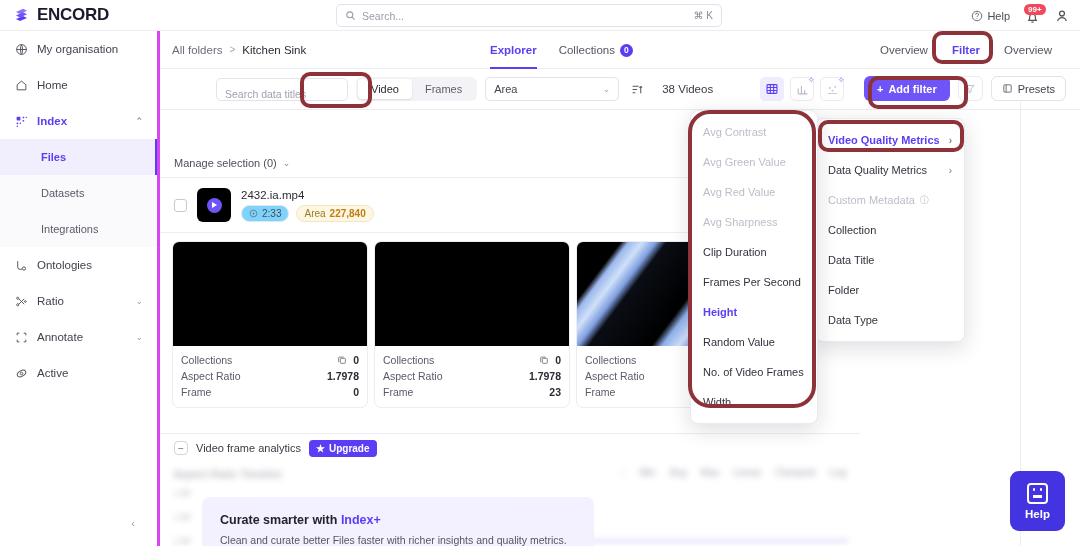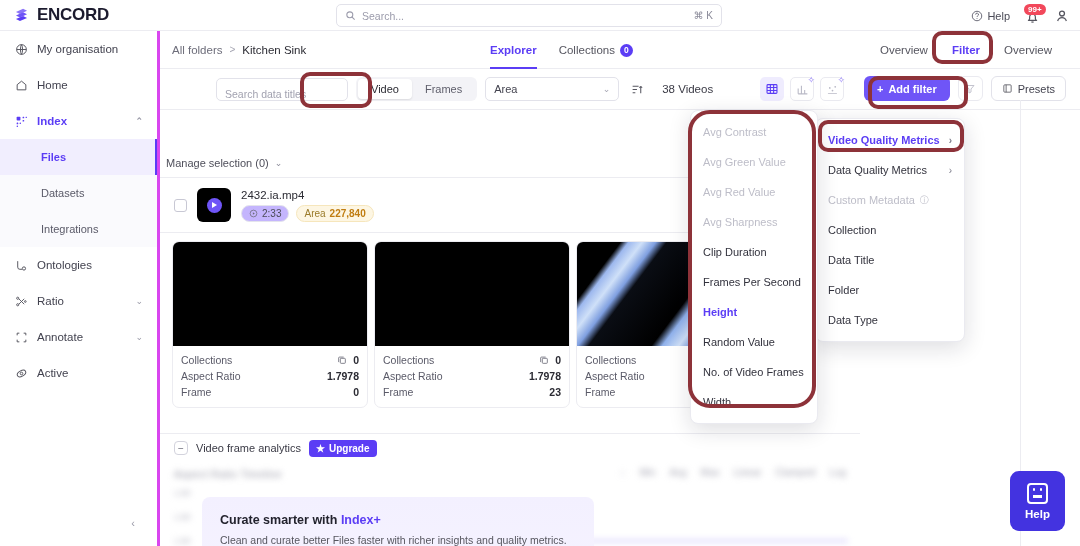--- a/index.html
+++ b/index.html
@@ -119,37 +119,37 @@
     border: none;
   }
   .icon-sq { width: 25px; height: 25px; border: 1px solid #eaeaf0; border-radius: 6px; display: flex; align-items: center; justify-content: center; color: #b6b6c2; }
   .presets-btn {
     height: 25px; border: 1px solid #e2e2ea; border-radius: 6px; display: flex; align-items: center;
     gap: 5px; padding: 0 10px; font-size: 11px; color: #43434f; background: #fff;
   }
 
   
   .content { position: absolute; left: 0; top: 118px; width: 700px; height: 397px; }
-  .manage-row { height: 28px; display: flex; align-items: center; padding-left: 6px; gap: 6px; }
+  .manage-row { height: 28px; display: flex; align-items: center; padding-left: 14px; gap: 6px; }
   .manage-txt { font-size: 11px; color: #4f4f5b; }
 
   .list-row {
     height: 56px; border-top: 1px solid #ececf1; border-bottom: 1px solid #ececf1;
     display: flex; align-items: center; padding-left: 14px; gap: 10px; background: #fff;
   }
   .chk { width: 13px; height: 13px; border: 1.3px solid #c8c8d4; border-radius: 3px; background: #fff; }
   .thumb-sm { width: 34px; height: 34px; border-radius: 6px; background: #000; display: flex; align-items: center; justify-content: center; }
   .play-circle { width: 15px; height: 15px; border-radius: 50%; background: #6f55f7; display:flex;align-items:center;justify-content:center; }
   .play-tri { width:0;height:0;border-left:5px solid #fff;border-top:3.2px solid transparent;border-bottom:3.2px solid transparent;margin-left:1.5px;}
   .row-meta { display: flex; flex-direction: column; gap: 4px; }
   .row-title { font-size: 11.5px; color: #2b2b33; }
   .row-chips { display: flex; gap: 7px; align-items: center; }
   .chip-dur {
     display: flex; align-items: center; gap: 4px; border: 1px solid #e4e4ec; border-radius: 10px;
-    height: 17px; padding: 0 7px; font-size: 10px; color: #4b4b57; background: #c4b5fd;
+    height: 17px; padding: 0 7px; font-size: 10px; color: #4b4b57; background: #7dd3fc;
   }
   .chip-area {
     display: flex; align-items: center; gap: 4px; background: #fdf6e3; border: 1px solid #f6e6bc;
     border-radius: 10px; height: 17px; padding: 0 7px; font-size: 10px; color: #9a7b2a;
   }
   .chip-area b { color: #c07d12; }
 
   .cards { display: flex; gap: 6px; padding: 8px 0 0 12px; }
   .card { width: 196px; border: 1px solid #ececf1; border-radius: 7px; overflow: hidden; background: #fff; }
   .card-img { height: 104px; background: #000; }

